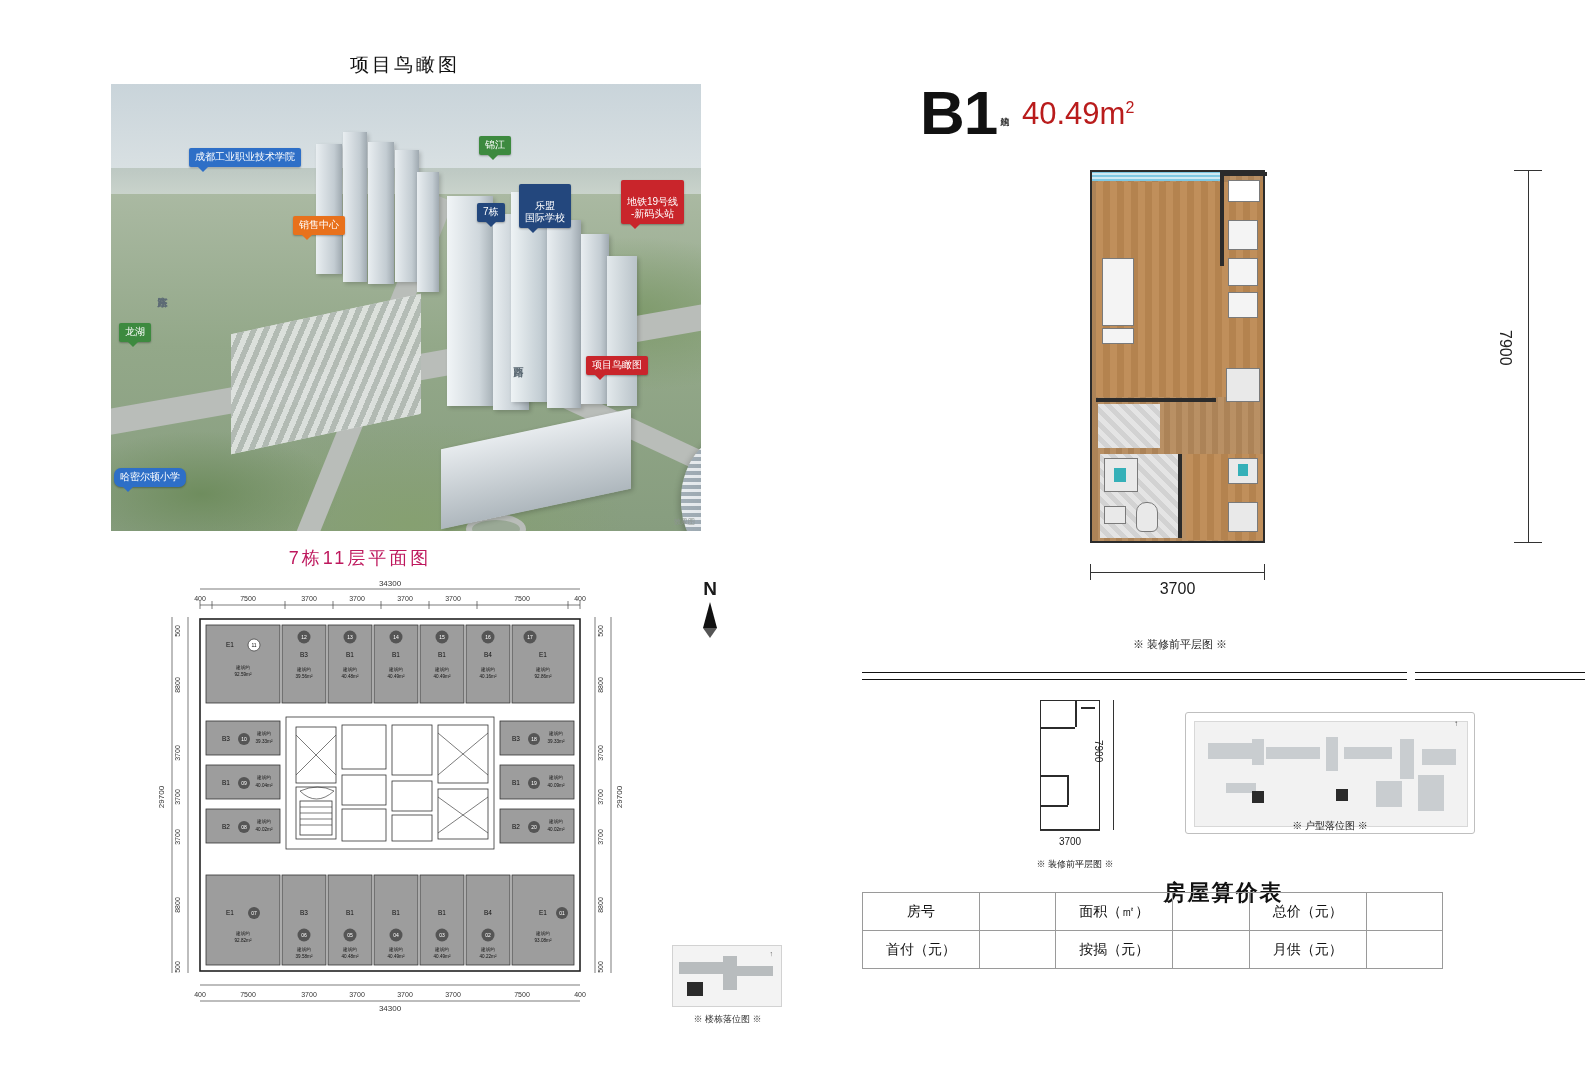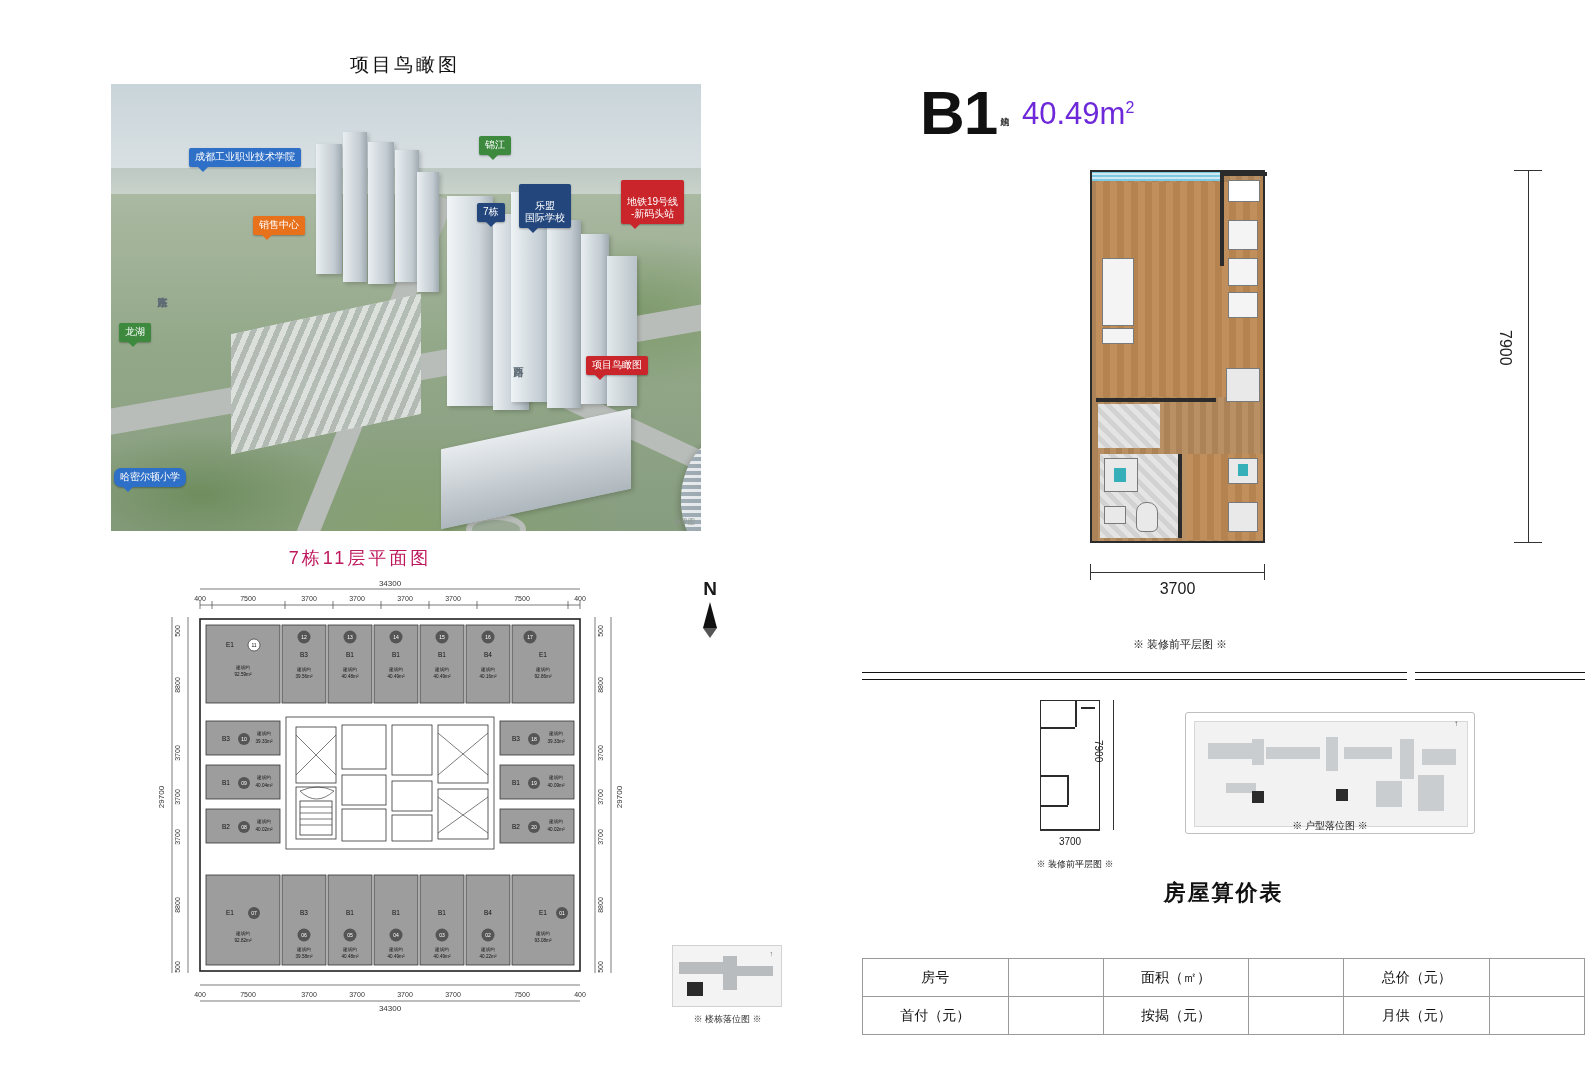--- a/index.html
+++ b/index.html
@@ -80,21 +80,21 @@
     box-shadow:0 1px 2px rgba(0,0,0,.3);
   }
   .tag:after{
     content:""; position:absolute; left:10px; bottom:-5px;
     border-left:5px solid transparent; border-right:5px solid transparent;
     border-top:5px solid inherit;
   }
   .tag.blue   { background:#2e6fc7; }
   .tag.green  { background:#3d8a3f; }
   .tag.navy   { background:#23477d; }
-  .tag.orange { background:#e8711c; }
+  .tag.orange { background:#e8711c;margin-left:40px; }
   .tag.red    { background:#c9252b; }
   .tag .ptr { position:absolute; left:9px; bottom:-5px; width:0;height:0;
               border-left:5px solid transparent;border-right:5px solid transparent; }
   .tag.blue .ptr{border-top:5px solid #2e6fc7;}
   .tag.green .ptr{border-top:5px solid #3d8a3f;}
   .tag.navy .ptr{border-top:5px solid #23477d;}
   .tag.orange .ptr{border-top:5px solid #e8711c;}
   .tag.red .ptr{border-top:5px solid #c9252b;}
 
   .street-label{ position:absolute; color:#5d6b75; font-size:10px; font-weight:bold; }
@@ -131,21 +131,21 @@
 
   
   .right-col{ position:absolute; left:800px; top:0; width:788px; height:1080px; }
 
   .unit-code{
     position:absolute; left:120px; top:82px; font-size:62px; font-weight:bold;
     letter-spacing:-1px; color:#111; line-height:1;
   }
   .unit-sub{ position:absolute; left:200px; top:110px; font-size:9px; color:#333;
              writing-mode:vertical-rl; text-orientation:mixed; letter-spacing:0; line-height:1; }
-  .unit-area{ position:absolute; left:222px; top:96px; font-size:31px; color:#6d28d9; font-weight:500;}
+  .unit-area{ position:absolute; left:222px; top:96px; font-size:31px; color:#b91c1c; font-weight:500;}
 
   .plan-box{
     position:absolute; left:290px; top:170px; width:175px; height:373px;
     border:2px solid #2b2b2b; background:#b58a5c;
     background-image:repeating-linear-gradient(90deg, rgba(0,0,0,.05) 0 6px, rgba(255,255,255,.05) 6px 12px);
   }
   .wood{ position:absolute; background:
       repeating-linear-gradient(90deg,#c08f5b 0 7px,#b4834f 7px 14px); }
   .tile{ position:absolute; background:
       repeating-linear-gradient(45deg,#e4e4e4 0 5px,#d2d2d2 5px 10px); }
@@ -201,21 +201,21 @@
   .site-big .rd{ position:absolute; background:#f2f2f2; border:1px solid #d8d8d8; }
   .site-big .bl{ position:absolute; background:#c9cdd0; }
   .site-big .blk{ position:absolute; background:#2b2b2b; }
   .cap-site2{ position:absolute; left:455px; top:819px; width:150px; text-align:center; font-size:10px;}
 
   .price-title{
     position:absolute; left:62px; top:878px; width:723px; text-align:center;
     font-size:22px; font-weight:bold; letter-spacing:2px; color:#111;
   }
   table.price{
-    position:absolute; left:62px; top:958px; width:723px;
+    position:absolute; left:62px; top:892px; width:581px;
     border-collapse:collapse; table-layout:fixed;
   }
   table.price td{
     border:1px solid #9a9a9a; height:38px; font-size:14px; text-align:center; color:#111;
   }
   td.lbl{ width:92px; }
   td.val{ width:60px; }
 </style>
 </head>
 <body>

